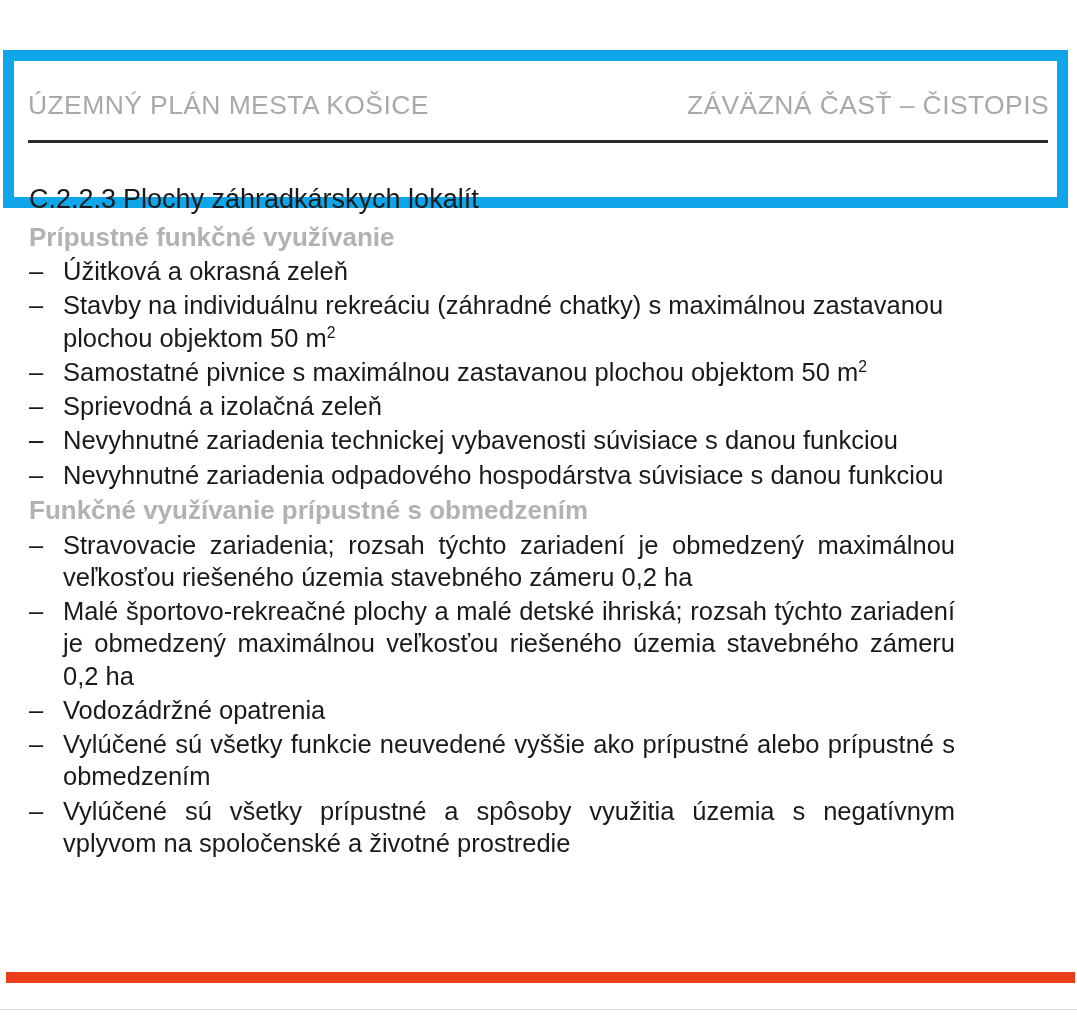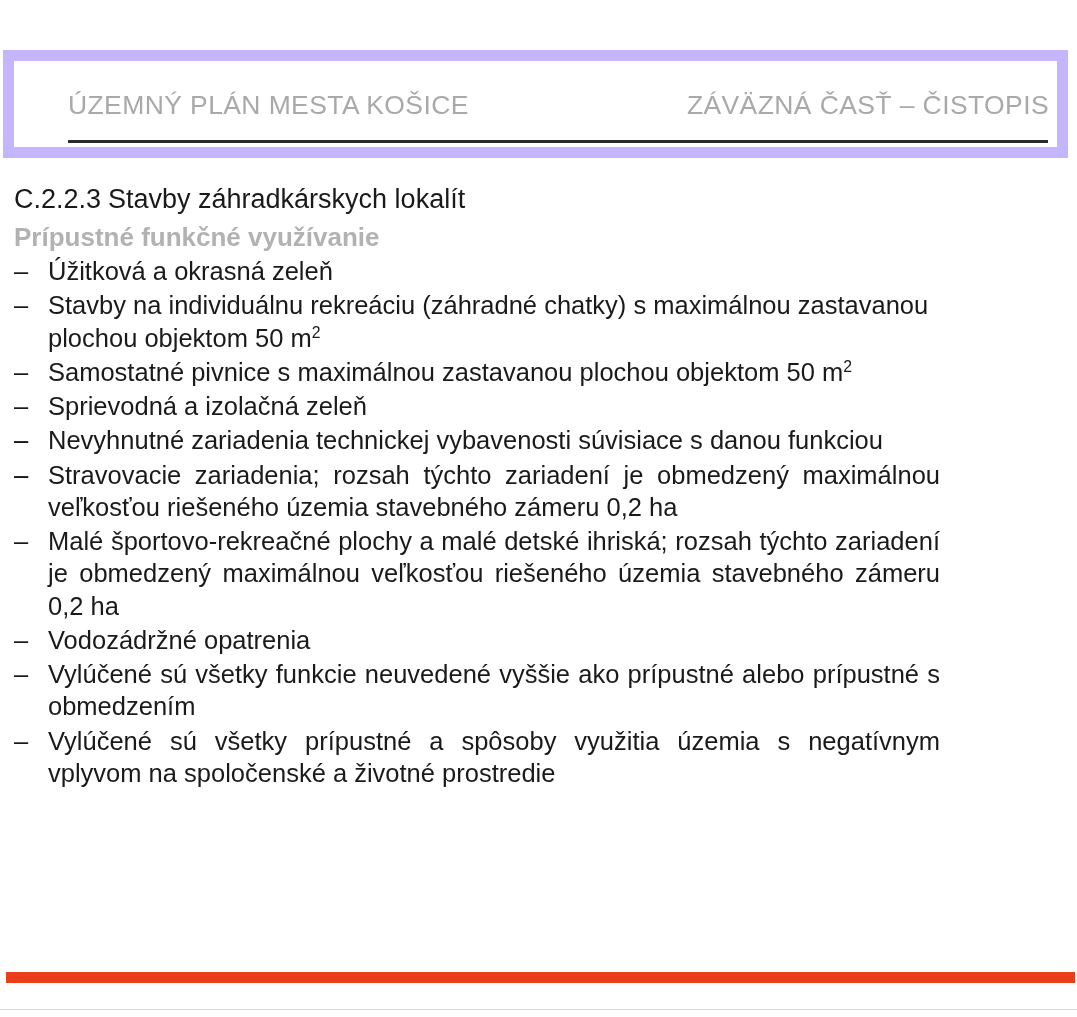--- a/index.html
+++ b/index.html
@@ -23,25 +23,24 @@
     height: 1017px;
     background: #ffffff;
   }
 
   
   .header-box {
     position: absolute;
     left: 3px;
     top: 50px;
     width: 1065px;
-    height: 108px;
+    height: 158px;
     box-sizing: border-box;
-    border: 11px solid #c4b5fd;
+    border: 11px solid #0ea5e9;
     background: #ffffff;
-    padding-left: 40px;
   }
   .header-inner {
     position: relative;
     width: 100%;
     height: 100%;
     box-sizing: border-box;
     padding: 0 14px;
   }
   .header-row {
     position: absolute;
@@ -65,21 +64,21 @@
     left: 14px;
     right: 9px;
     top: 79px;
     height: 0;
     border-top: 3px solid #2b2b2b;
   }
 
   
   .doc-body {
     position: absolute;
-    left: 0;
+    left: 15px;
     top: 182px;
     width: 954px;
   }
 
   .section-number-line {
     display: flex;
     align-items: baseline;
     padding-left: 14px;
     font-size: 27px;
     color: #1a1a1a;
@@ -166,34 +165,35 @@
         <div class="header-text">ZÁVÄZNÁ ČASŤ – ČISTOPIS</div>
       </div>
       <div class="header-rule"></div>
     </div>
   </div>
 
   <div class="doc-body">
 
     <div class="section-number-line">
       <span class="section-number">C.2.2.3</span>
-      <span class="section-title">Stavby záhradkárskych lokalít</span>
+      <span class="section-title">Plochy záhradkárskych lokalít</span>
     </div>
 
     <div id="groups-container">
         <div class="group-heading">Prípustné funkčné využívanie</div>
         <ul class="bullets">
           <li class="bullet"><span class="dash">–</span><span>Úžitková a okrasná zeleň</span></li>
           <li class="bullet"><span class="dash">–</span><span>Stavby na individuálnu rekreáciu (záhradné chatky) s maximálnou zastavanou plochou objektom 50 m</span><sup>2</sup></li>
           <li class="bullet"><span class="dash">–</span><span>Samostatné pivnice s maximálnou zastavanou plochou objektom 50 m</span><sup>2</sup></li>
           <li class="bullet"><span class="dash">–</span><span>Sprievodná a izolačná zeleň</span></li>
           <li class="bullet"><span class="dash">–</span></li>
           <li class="bullet"><span class="dash">–</span><span>Nevyhnutné zariadenia technickej vybavenosti súvisiace s danou funkciou</span></li>
-          <li class="bullet"><span class="dash">–</span></li>
+          <li class="bullet"><span class="dash">–</span><span>Nevyhnutné zariadenia odpadového hospodárstva súvisiace s danou funkciou</span></li>
         </ul>
+        <div class="group-heading">Funkčné využívanie prípustné s obmedzením</div>
         <ul class="bullets">
           <li class="bullet justified"><span class="dash">–</span><span>Stravovacie zariadenia; rozsah týchto zariadení je obmedzený maximálnou veľkosťou riešeného územia stavebného zámeru 0,2 ha</span></li>
           <li class="bullet justified"><span class="dash">–</span><span>Malé športovo-rekreačné plochy a malé detské ihriská; rozsah týchto zariadení je obmedzený maximálnou veľkosťou riešeného územia stavebného zámeru 0,2 ha</span></li>
           <li class="bullet"><span class="dash">–</span><span>Vodozádržné opatrenia</span></li>
         </ul>
         <ul class="bullets">
           <li class="bullet justified"><span class="dash">–</span><span>Vylúčené sú všetky funkcie neuvedené vyššie ako prípustné alebo prípustné s obmedzením</span></li>
           <li class="bullet justified"><span class="dash">–</span><span>Vylúčené sú všetky prípustné a spôsoby využitia územia s negatívnym vplyvom na spoločenské a životné prostredie</span></li>
         </ul>
       </div>

